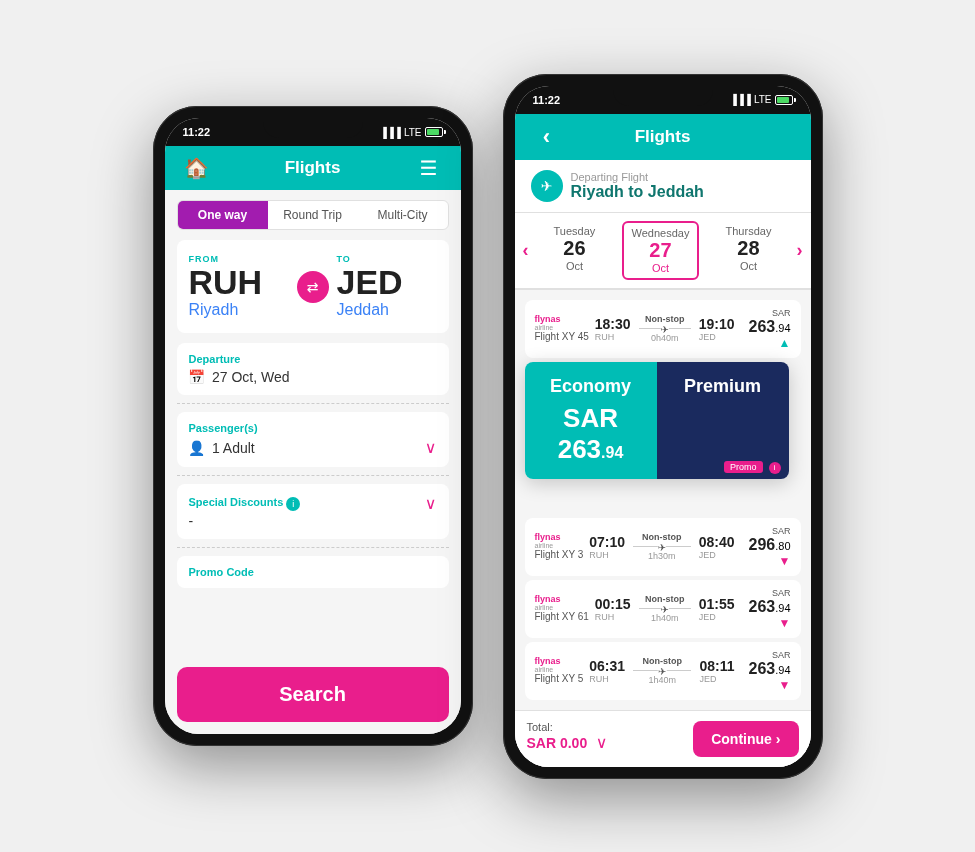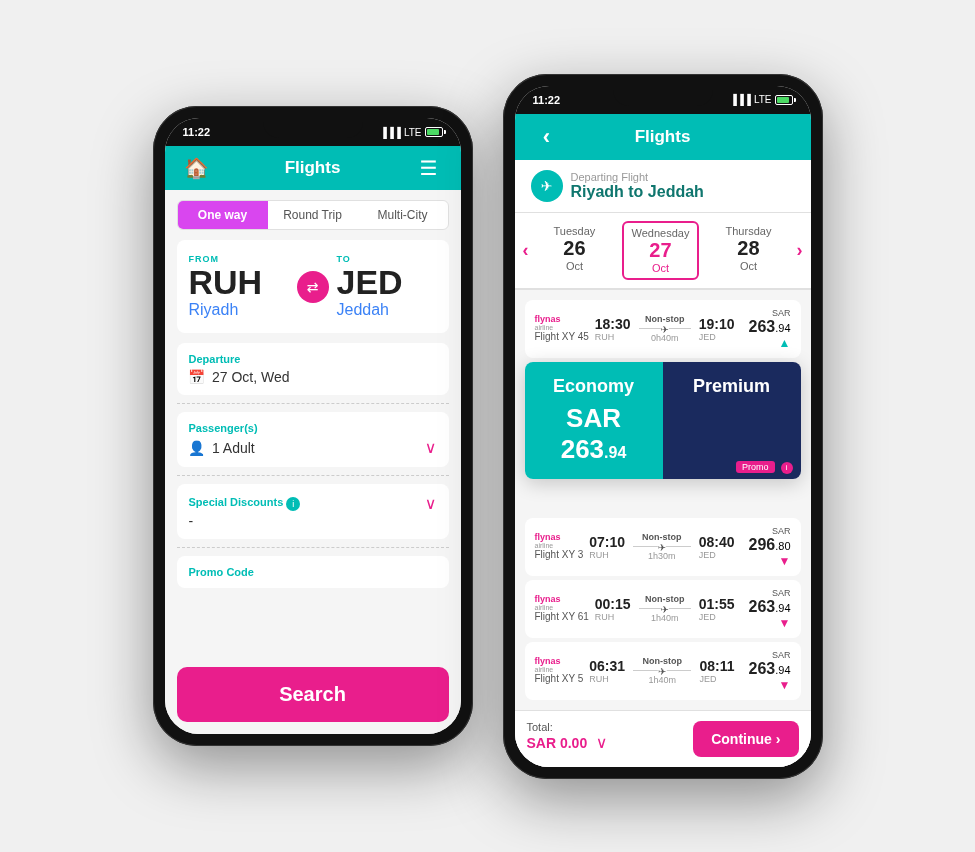--- a/index.html
+++ b/index.html
@@ -141,21 +141,21 @@
       border: 1px solid #e0e0e0;
     }
     .trip-tab {
       flex: 1;
       padding: 7px 4px;
       text-align: center;
       font-size: 12px;
       color: #555;
     }
     .trip-tab.active {
-      background: #d946ef;
+      background: #a21caf;
       color: #fff;
       font-weight: 600;
     }
 
     
     .from-to {
       background: #fff;
       margin: 10px 12px;
       border-radius: 8px;
       display: flex;
@@ -459,21 +459,21 @@
       font-size: 12px;
     }
     .price-arrow.up { color: #00BDB5; }
     .price-arrow.down { color: #E91E8C; }
 
     
     .eco-popup {
       position: absolute;
       top: 0;
       left: 0;
-      right: 0;
+      right: 12px;
       background: #fff;
       border-radius: 8px;
       margin: 4px 10px;
       box-shadow: 0 4px 20px rgba(0,0,0,0.2);
       z-index: 10;
       padding: 0;
       overflow: hidden;
     }
     .eco-popup-top {
       display: flex;

